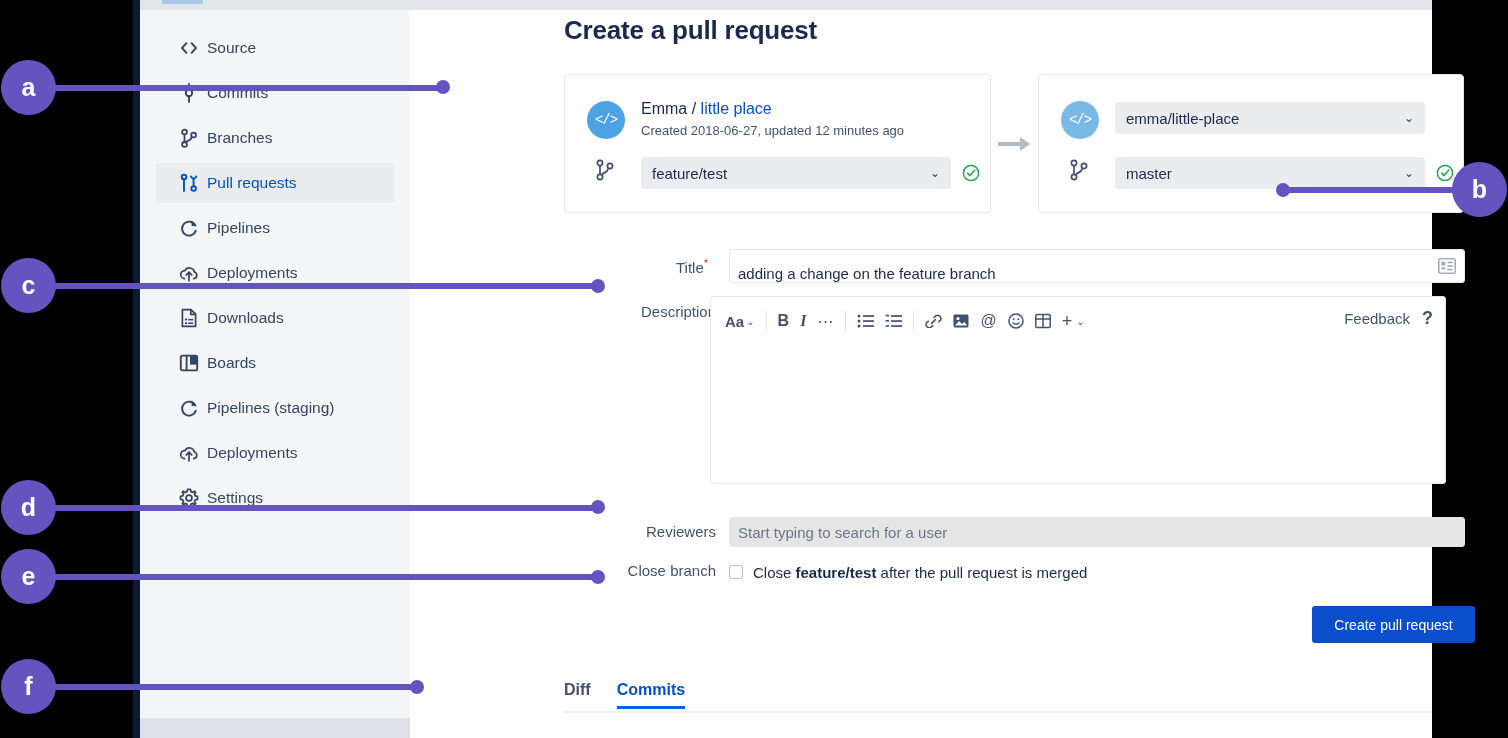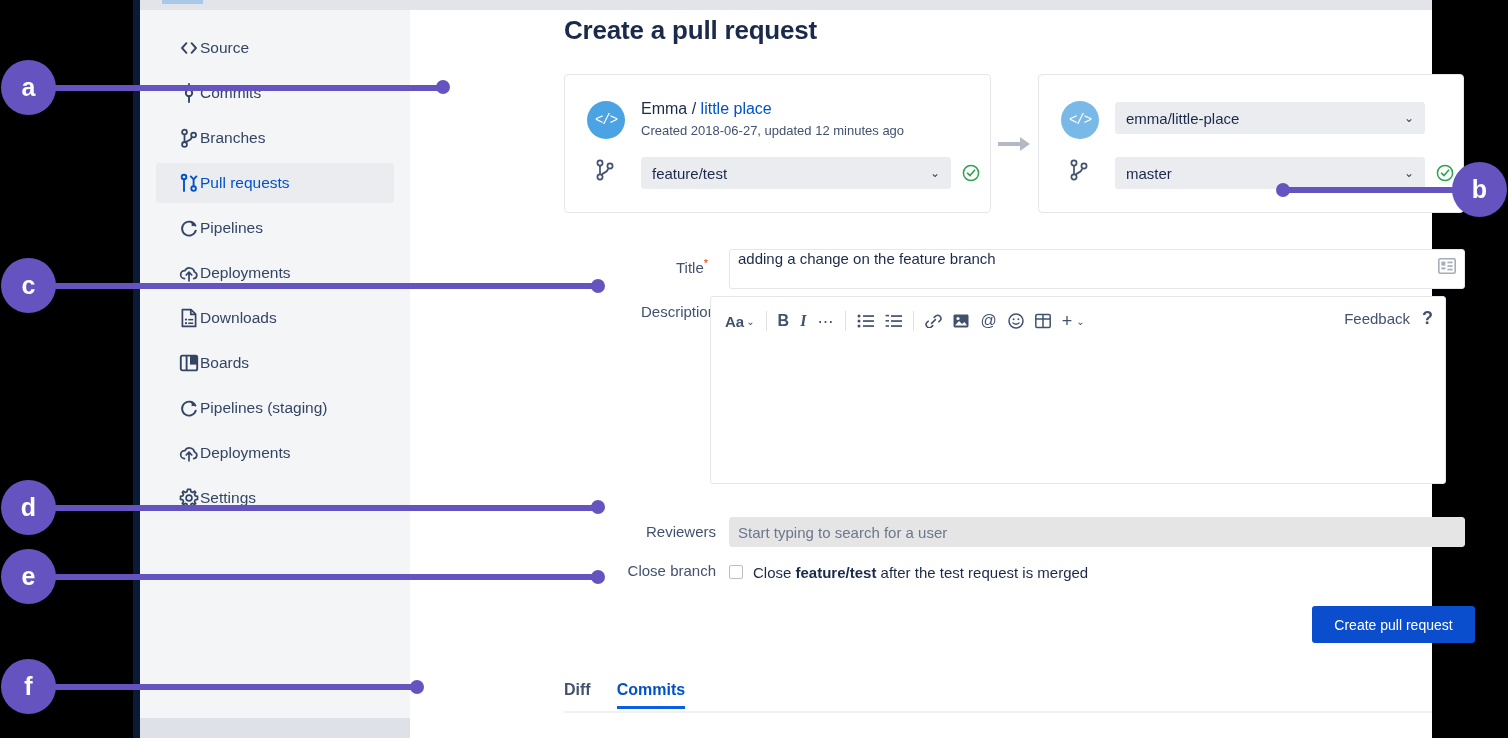--- a/index.html
+++ b/index.html
@@ -36,21 +36,21 @@
   #sidebar {
     position:absolute; left:7px; top:10px; width:270px; height:708px;
     background:#f4f5f7;
   }
   #sidebar-bottom {
     position:absolute; left:7px; top:718px; width:270px; height:20px;
     background:#dfe1e9;
   }
   .nav-item {
     position:absolute; left:16px; width:238px; height:40px;
-    display:flex; align-items:center; gap:1px;
+    display:flex; align-items:center; gap:8px;
     padding-left:23px; border-radius:3px;
     color:#344563; font-size:15.5px;
   }
   .nav-item.active { background:#ebecf0; color:#0052cc; }
   .nav-item .nav-ico {
     width:20px; height:20px; display:flex; align-items:center;
     justify-content:center; flex:0 0 20px;
   }
   .nav-item .nav-ico svg { display:block; }
 
@@ -106,23 +106,23 @@
     position:absolute; left:588px; top:125px; width:34px; height:18px;
   }
 
   
   .form-label {
     position:absolute; font-size:15px; color:#42526e; text-align:right;
   }
   .req { color:#de350b; font-size:11px; vertical-align:super; }
 
   #title-input {
-    position:absolute; left:319px; top:239px; width:736px; height:40px;
+    position:absolute; left:319px; top:239px; width:736px; height:34px;
     border:1px solid #e4e6ea; border-radius:3px; background:#fff;
-    display:flex; align-items:flex-start; padding:0 8px;
+    display:flex; align-items:flex-end; padding:0 8px;
     font-size:15px; color:#1b2a4a;
   }
   #title-card-icon {
     position:absolute; right:8px; top:8px; width:18px; height:16px;
   }
 
   #desc-box {
     position:absolute; left:300px; top:286px; width:736px; height:188px;
     border:1px solid #e4e6ea; border-radius:3px; background:#fff;text-align:center;
   }
@@ -496,21 +496,21 @@
     </div>
 
     <div class="form-label" style="left:188px; top:513px; width:118px;">Reviewers</div>
     <div id="rev-input">
       <span>Start typing to search for a user</span>
     </div>
 
     <div class="form-label" style="left:188px; top:552px; width:118px;">Close branch</div>
     <div id="close-row">
       <div id="close-check"></div>
-      <div id="close-text"><span>Close </span><b>feature/test</b><span> after the test request is merged</span></div>
+      <div id="close-text"><span>Close </span><b>feature/test</b><span> after the pull request is merged</span></div>
     </div>
 
     <div id="create-btn">Create pull request</div>
 
     <div id="tabs">
         <div class="tab">Diff</div>
         <div class="tab active">Commits</div>
       </div>
 
   </div>

